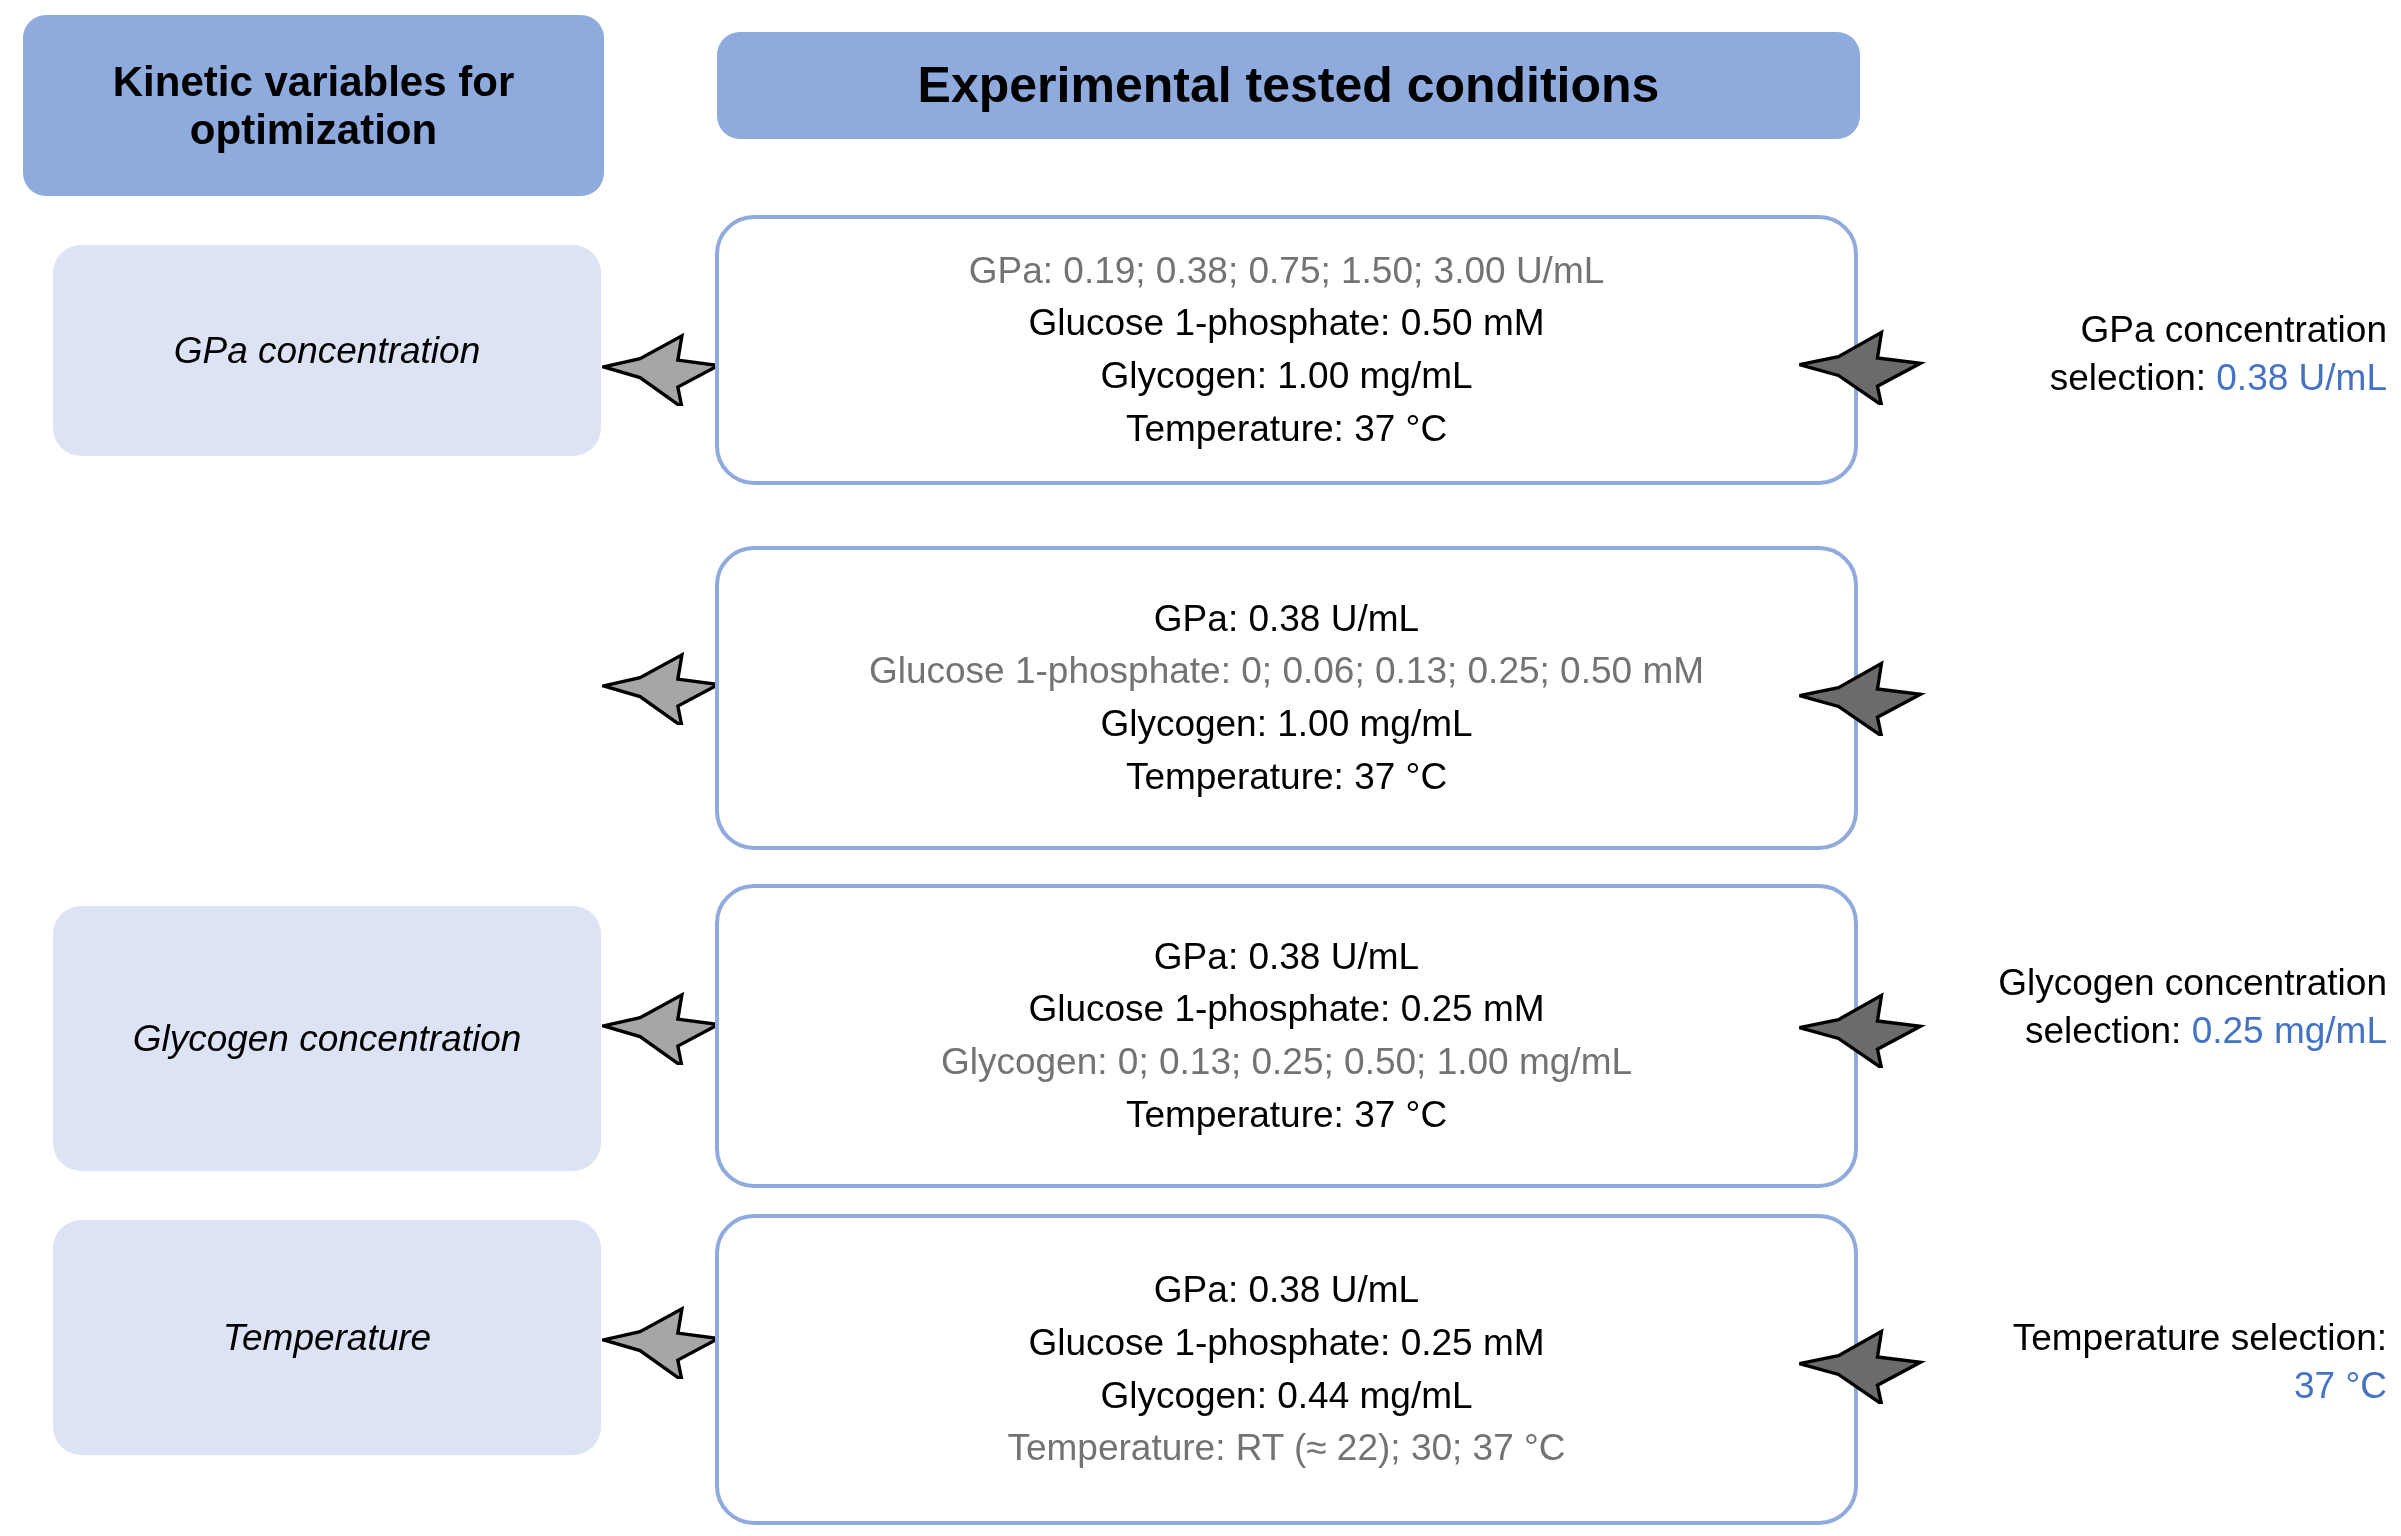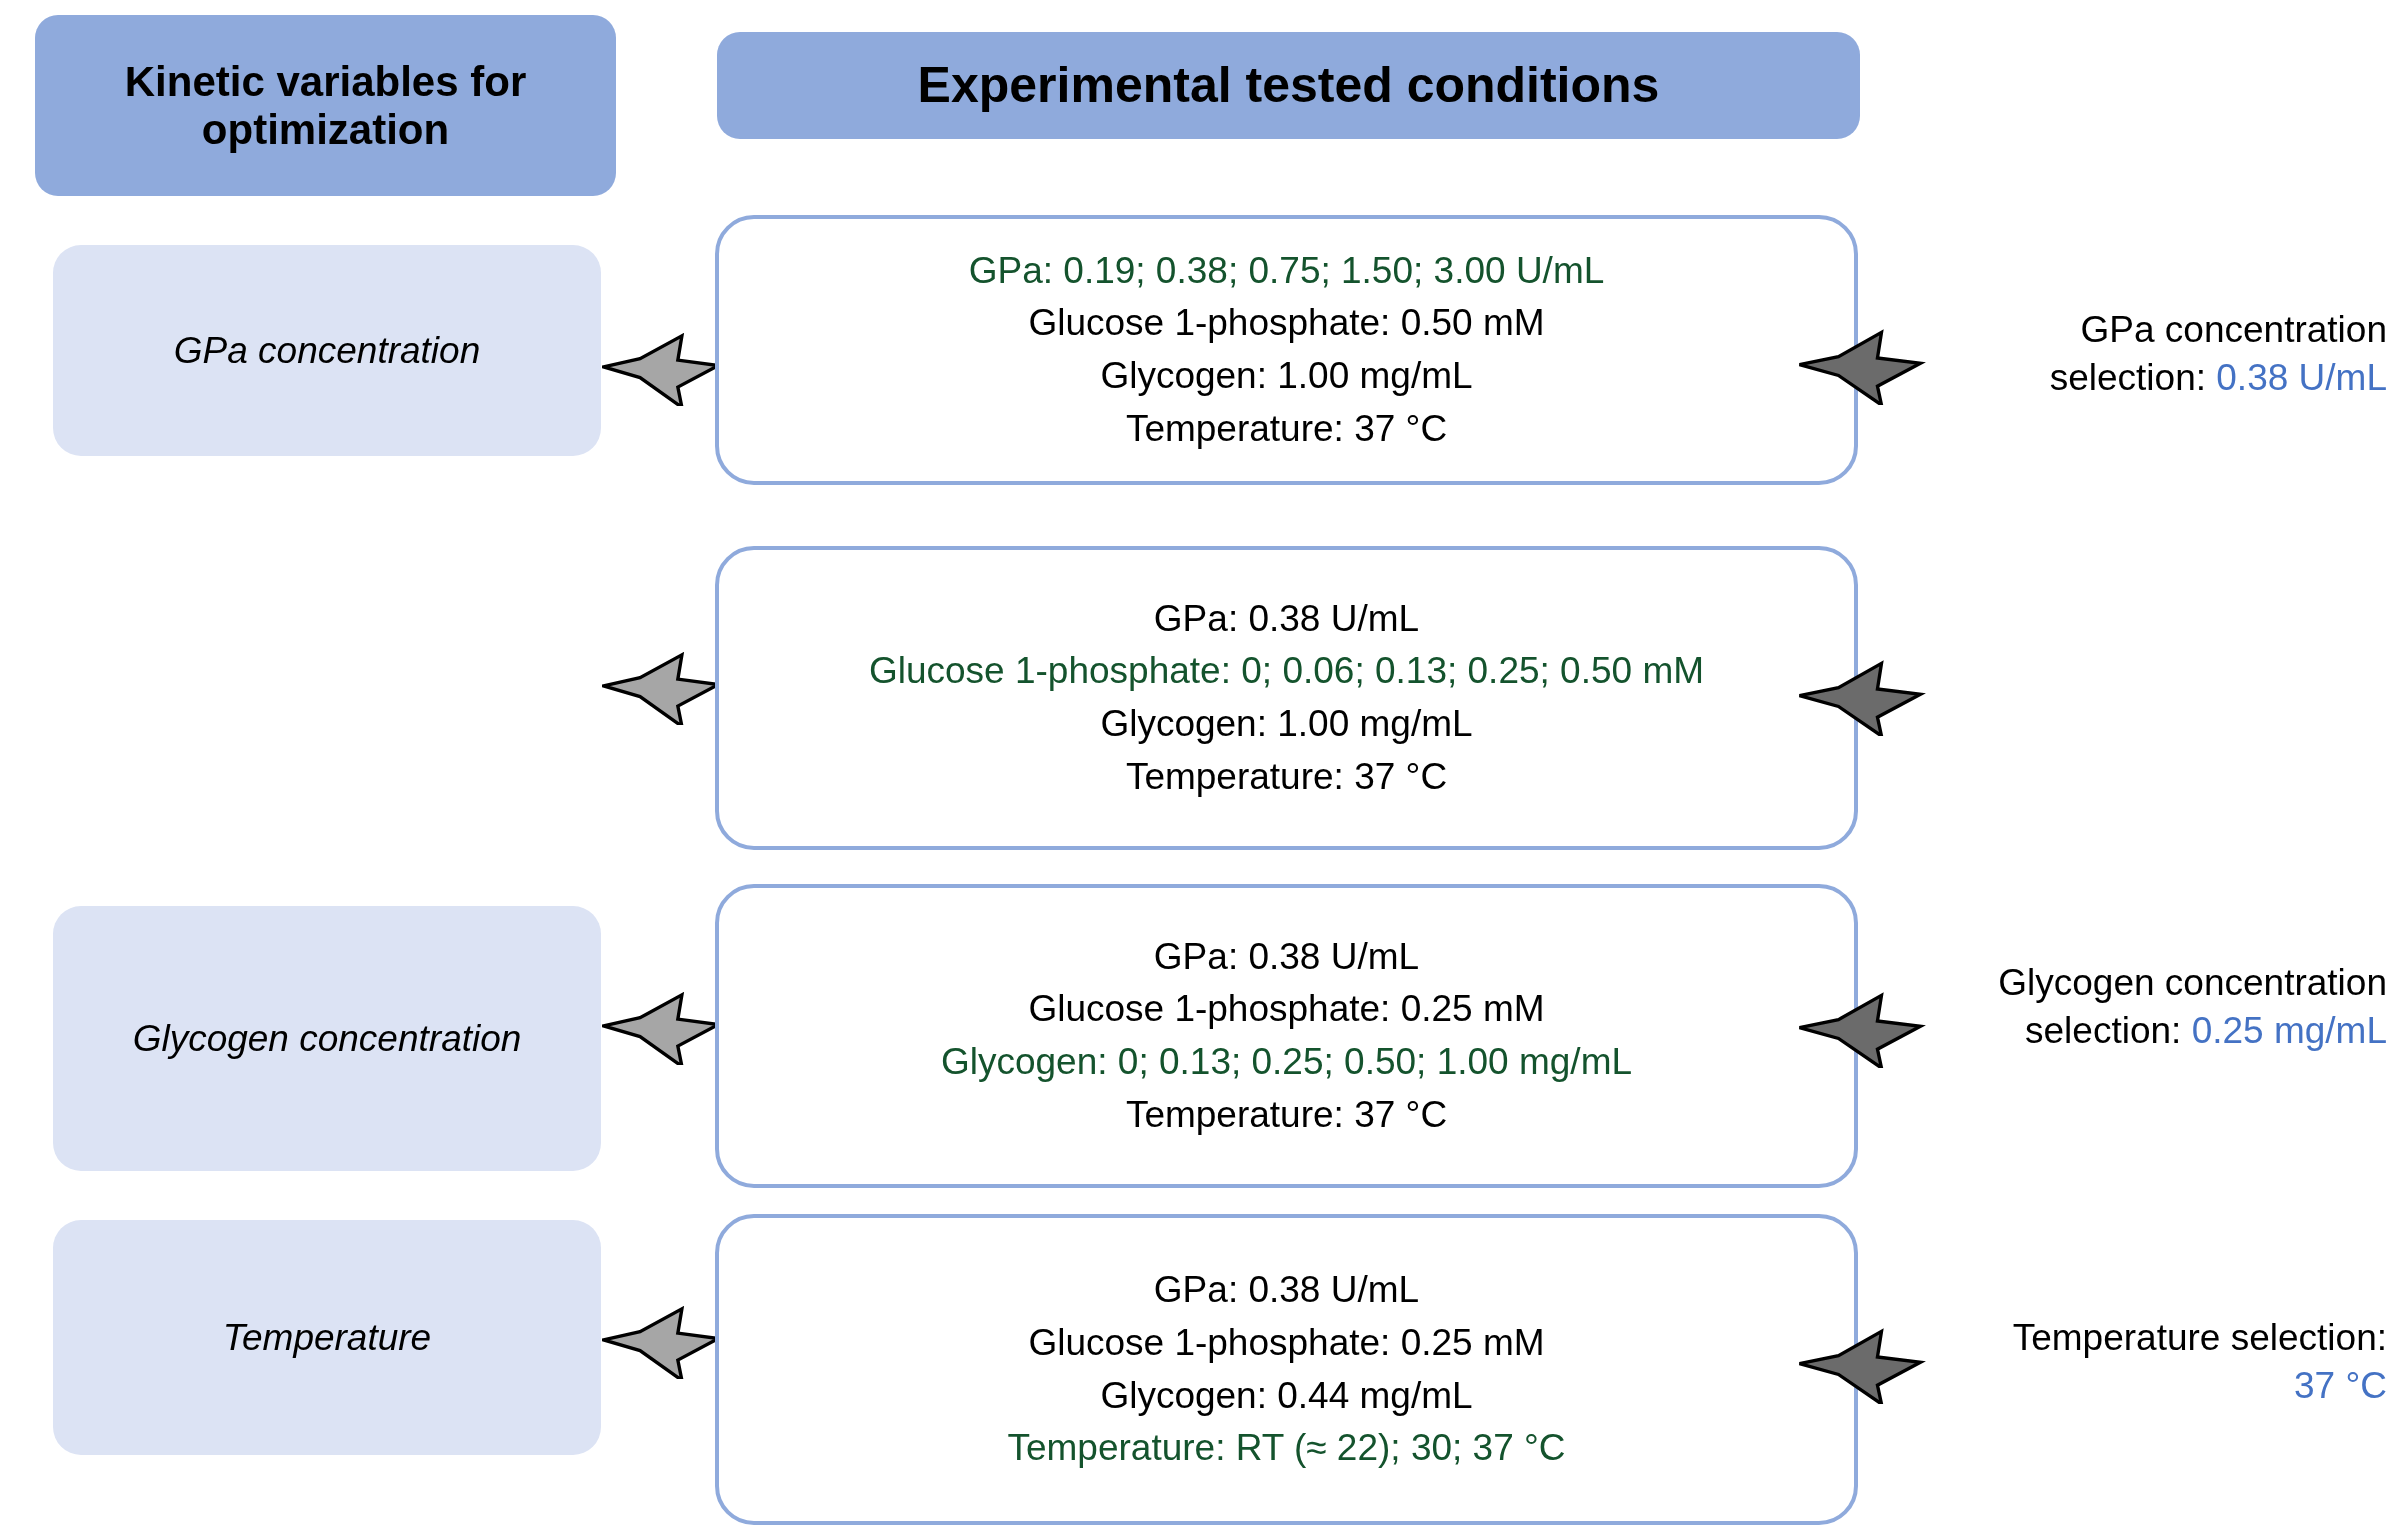--- a/index.html
+++ b/index.html
@@ -33,21 +33,20 @@
     justify-content: center;
     text-align: center;
     color: #000000;
     font-weight: bold;
     line-height: 1.13;
   }
   .hdr-left {
     left: 23px;  top: 15px;  width: 581px;  height: 181px;
     font-size: 42px;
     padding: 0 6px;
-    margin-left: 12px;
   }
   .hdr-mid {
     left: 717px; top: 32px; width: 1143px; height: 107px;
     font-size: 50px;
   }
 
   
   .var-box {
     background: #DCE3F4;
     border-radius: 28px;
@@ -76,21 +75,21 @@
     align-items: center;
     justify-content: center;
   }
   .cond-line {
     font-size: 37px;
     line-height: 1.42;
     color: #000000;
     white-space: nowrap;
     text-align: center;
   }
-  .cond-line.hl { color: #14532d; }
+  .cond-line.hl { color: #737373; }
   
   .cond-line.wide {
     position: relative;
     z-index: 4;
   }
 
   
   .sel-text {
     font-size: 37px;
     line-height: 1.30;

